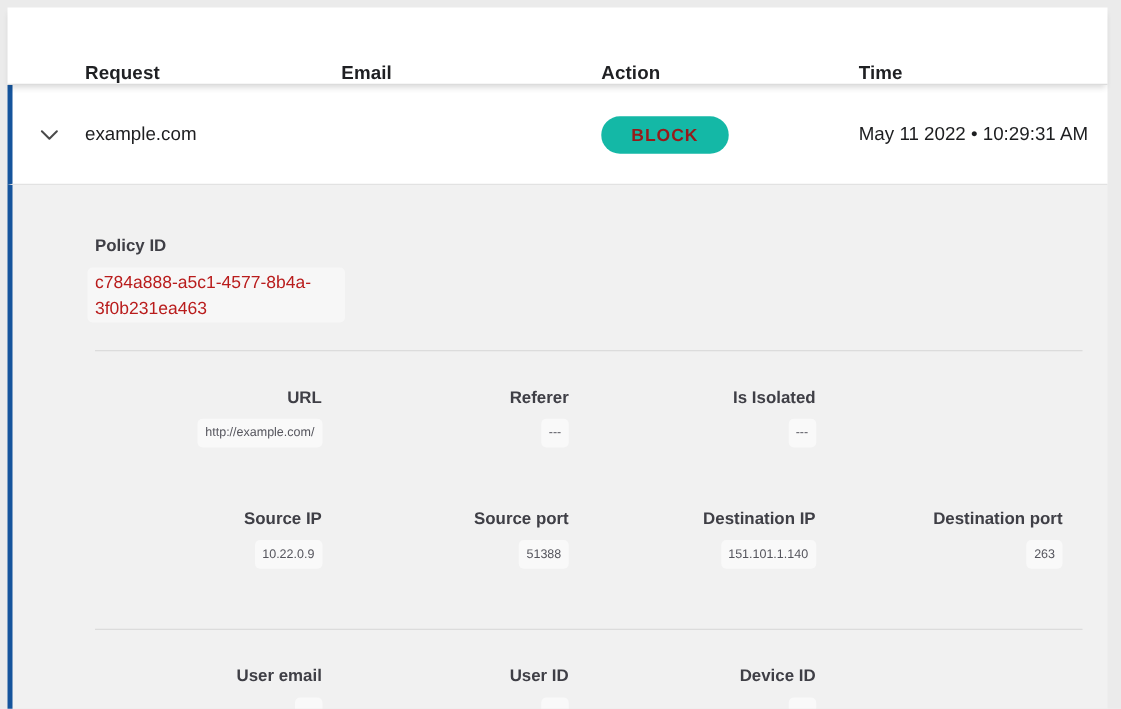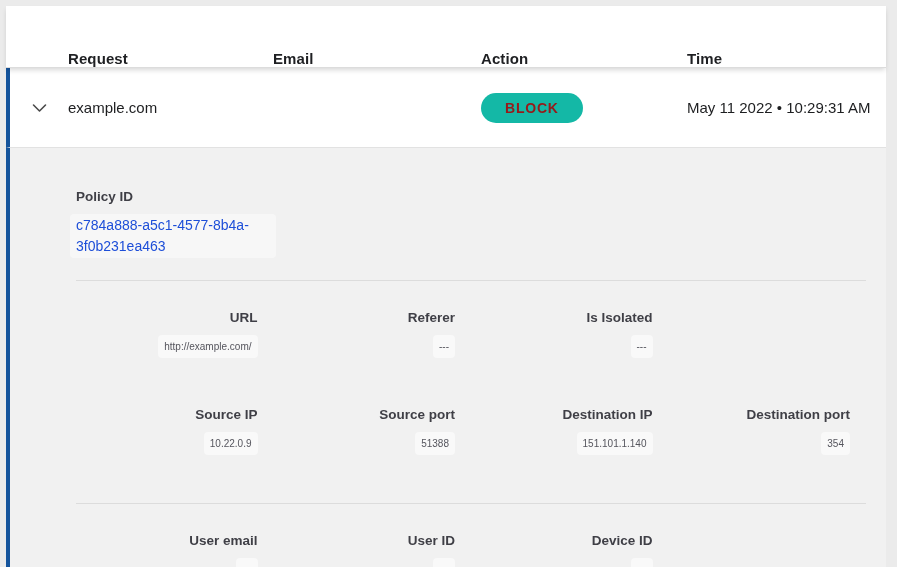--- a/index.html
+++ b/index.html
@@ -85,21 +85,21 @@
     display: inline-block;
     background: rgba(255,255,255,0.55);
     border-radius: 4px;
     padding: 1px 6px;
     margin-left: -6px;
   }
   .policy-block { width: 200px; }
   .policy-link {
     font-size: 14px;
     line-height: 21px;
-    color: #1d4ed8;
+    color: #b91c1c;
     text-decoration: none;
     word-break: break-word;
     cursor: pointer;
     display: inline-block;
     background: rgba(255,255,255,0.45);
     border-radius: 4px;
     padding: 1px 6px;
     margin-left: -6px;
   }
   .divider {
@@ -175,21 +175,21 @@
       <div class="cell">
         <div class="field-label">Source port</div>
         <div class="field-value"><span class="chip">51388</span></div>
       </div>
       <div class="cell">
         <div class="field-label">Destination IP</div>
         <div class="field-value"><span class="chip">151.101.1.140</span></div>
       </div>
       <div class="cell">
         <div class="field-label">Destination port</div>
-        <div class="field-value"><span class="chip">354</span></div>
+        <div class="field-value"><span class="chip">263</span></div>
       </div>
     </div>
 
     <hr class="divider">
 
     <div class="detail-grid">
       <div class="cell">
         <div class="field-label">User email</div>
         <div class="field-value"><span class="chip">---</span></div>
       </div>

